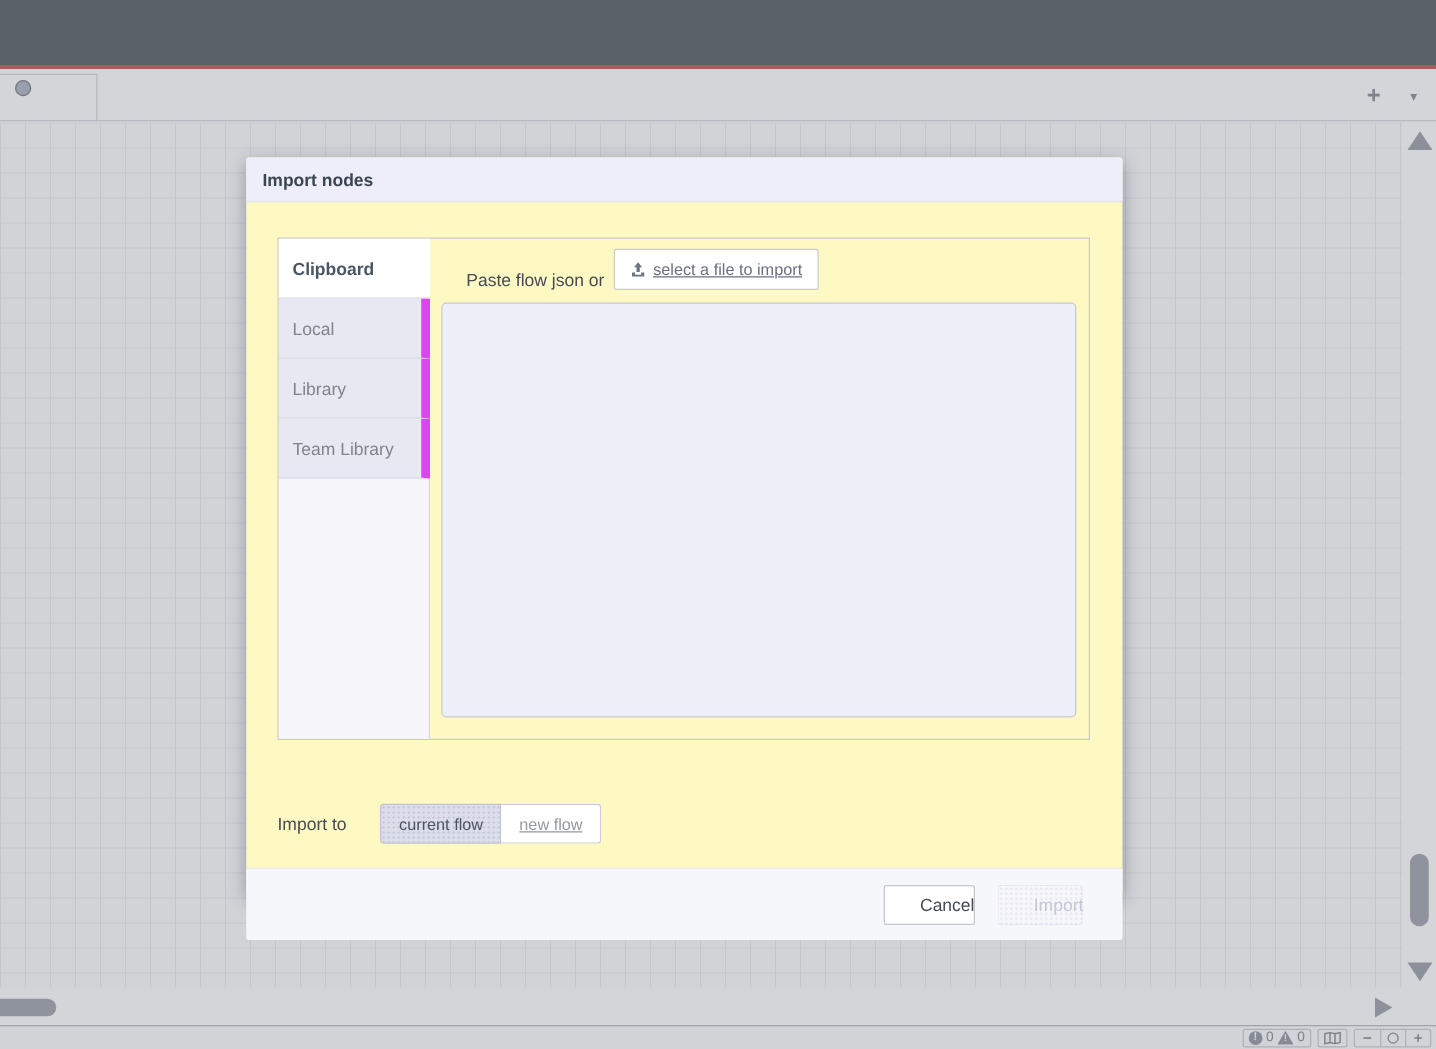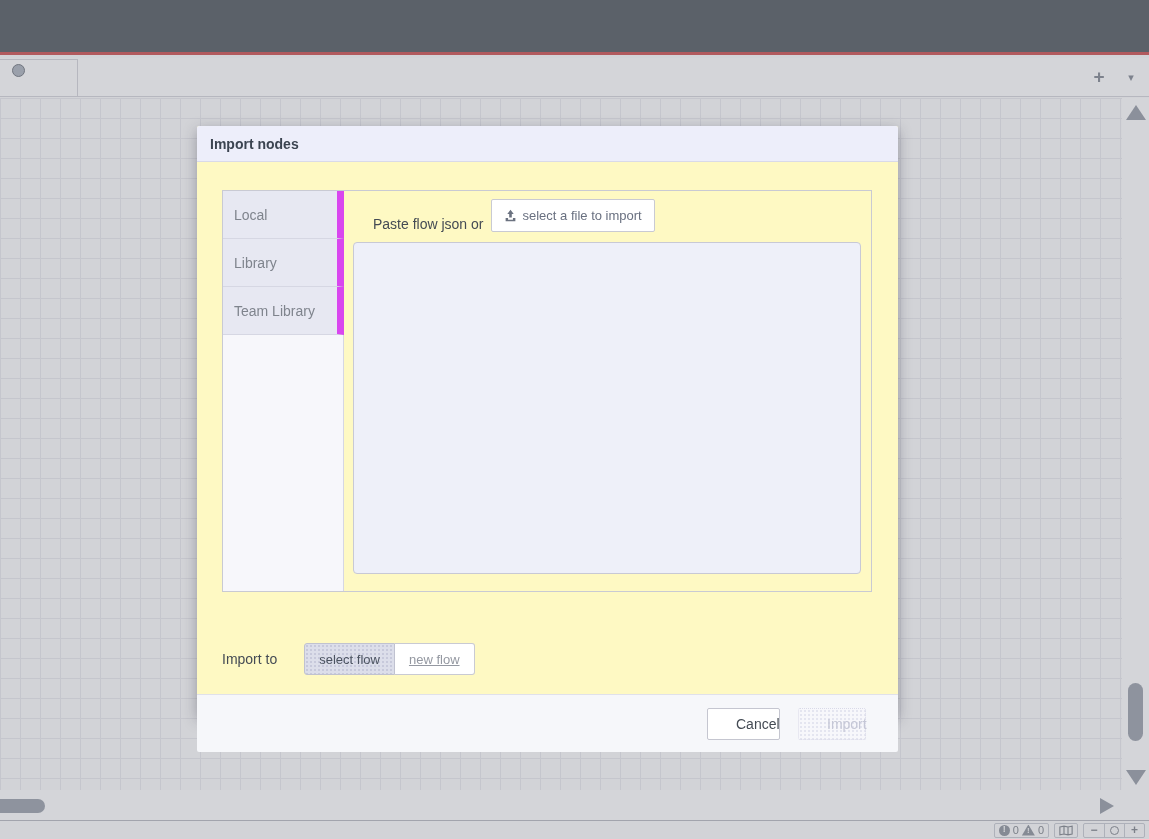--- a/index.html
+++ b/index.html
@@ -77,21 +77,21 @@
   .vtab { height:48px; display:flex; align-items:center; padding-left:11px;
     font-size:14px; color:#7f848d; background:#e7e8f2;
     border-bottom:1px solid #d6d7e3; border-right:7px solid #d946ef; cursor:pointer; }
   .vtab.active { background:#fff; color:#4a5662; font-weight:bold; border-right:none; }
   .tab-col-filler { flex:1; background:#f7f7fb; border-right:1px solid #d6d7e3; }
   .import-content { flex:1; padding:8px 9px; }
   .paste-row { display:flex; align-items:flex-end; gap:7px; margin-bottom:10px;margin-left:20px; }
   .paste-label { font-size:14px; color:#444b54; }
   .select-file-btn { height:33px; background:#fff; border:1px solid #c9cad3;
     border-radius:2px; display:flex; align-items:center; gap:6px; padding:0 12px;
-    font-size:13px; color:#697080; cursor:pointer; }
+    font-size:13px; color:#697080; cursor:pointer;text-decoration:underline; }
   .json-textarea { width:508px; height:332px; background:#eef0f9;
     border:1px solid #c8c9d5; border-radius:4px; resize:none; outline:none;
     font-family:"Liberation Mono","DejaVu Sans Mono",monospace; font-size:13px;
     color:#444; padding:6px; }
   .import-to-row { position:absolute; left:25px; top:481px; display:flex;
     align-items:center; }
   .import-to-label { font-size:14px; color:#444b54; margin-right:27px; }
   .toggle-group { display:flex; }
   .toggle-btn { height:32px; padding:0 14px; font-size:13px; display:flex;
     align-items:center; cursor:pointer; background:#fff; border:1px solid #c9cad3;
@@ -164,20 +164,23 @@
   </div>
 </div>
 
 <div class="overlay-dialog">
   <div class="dlg-header">
     <span class="dlg-title">Import nodes</span>
   </div>
   <div class="dlg-body">
     <div class="import-box">
       <div class="tab-col">
+        <div class="vtab active">
+            <span>Clipboard</span>
+          </div>
         <div class="vtab">
             <span>Local</span>
           </div>
         <div class="vtab">
             <span>Library</span>
           </div>
         <div class="vtab">
             <span>Team Library</span>
           </div>
         <div class="tab-col-filler"></div>
@@ -193,21 +196,21 @@
             <span>select a file to import</span>
           </button>
         </div>
         <textarea class="json-textarea" style=""></textarea>
       </div>
     </div>
     <div class="import-to-row">
       <span class="import-to-label">Import to</span>
       <div class="toggle-group">
         <div class="toggle-btn selected">
-            <span>select flow</span>
+            <span>current flow</span>
           </div>
         <div class="toggle-btn">
             <span>new flow</span>
           </div>
       </div>
     </div>
     <div class="dlg-footer">
       <button class="dlg-btn btn-cancel">Cancel</button>
       <button class="dlg-btn btn-import" disabled="">Import</button>
     </div>

